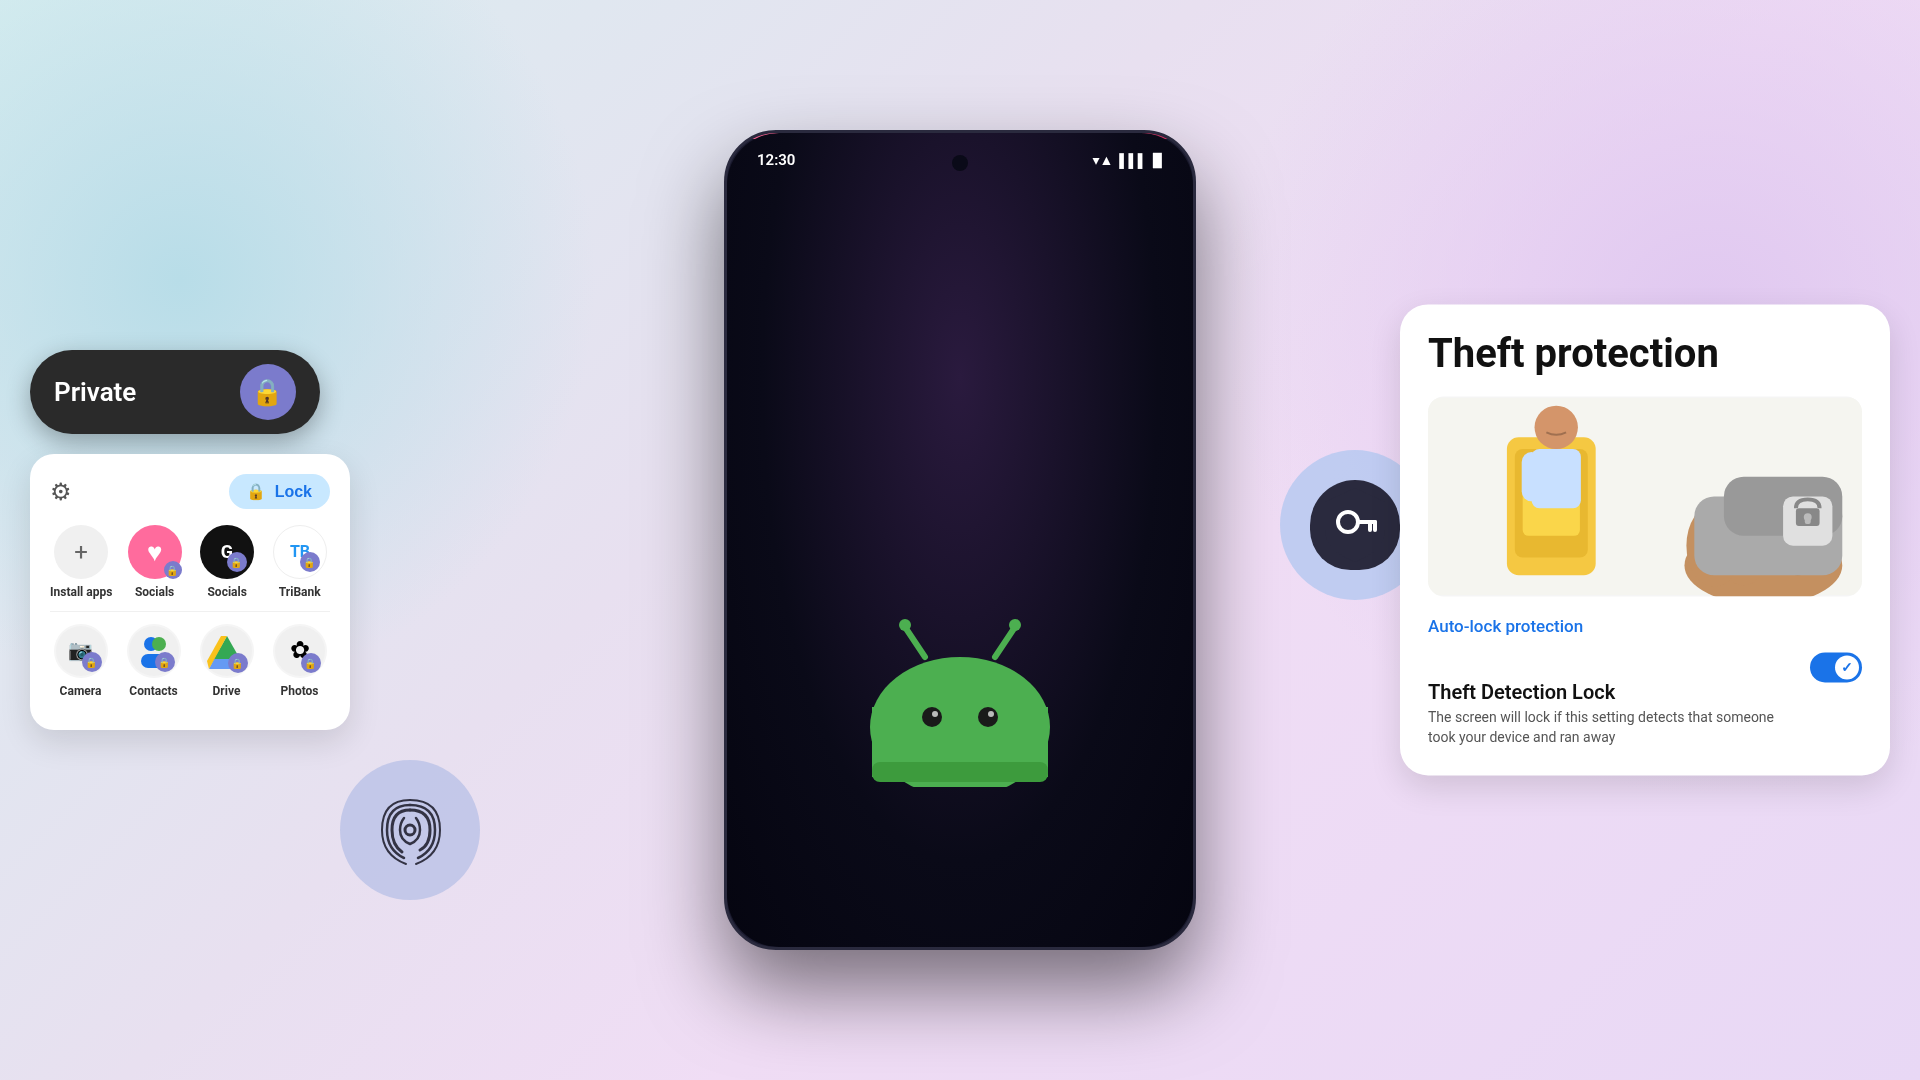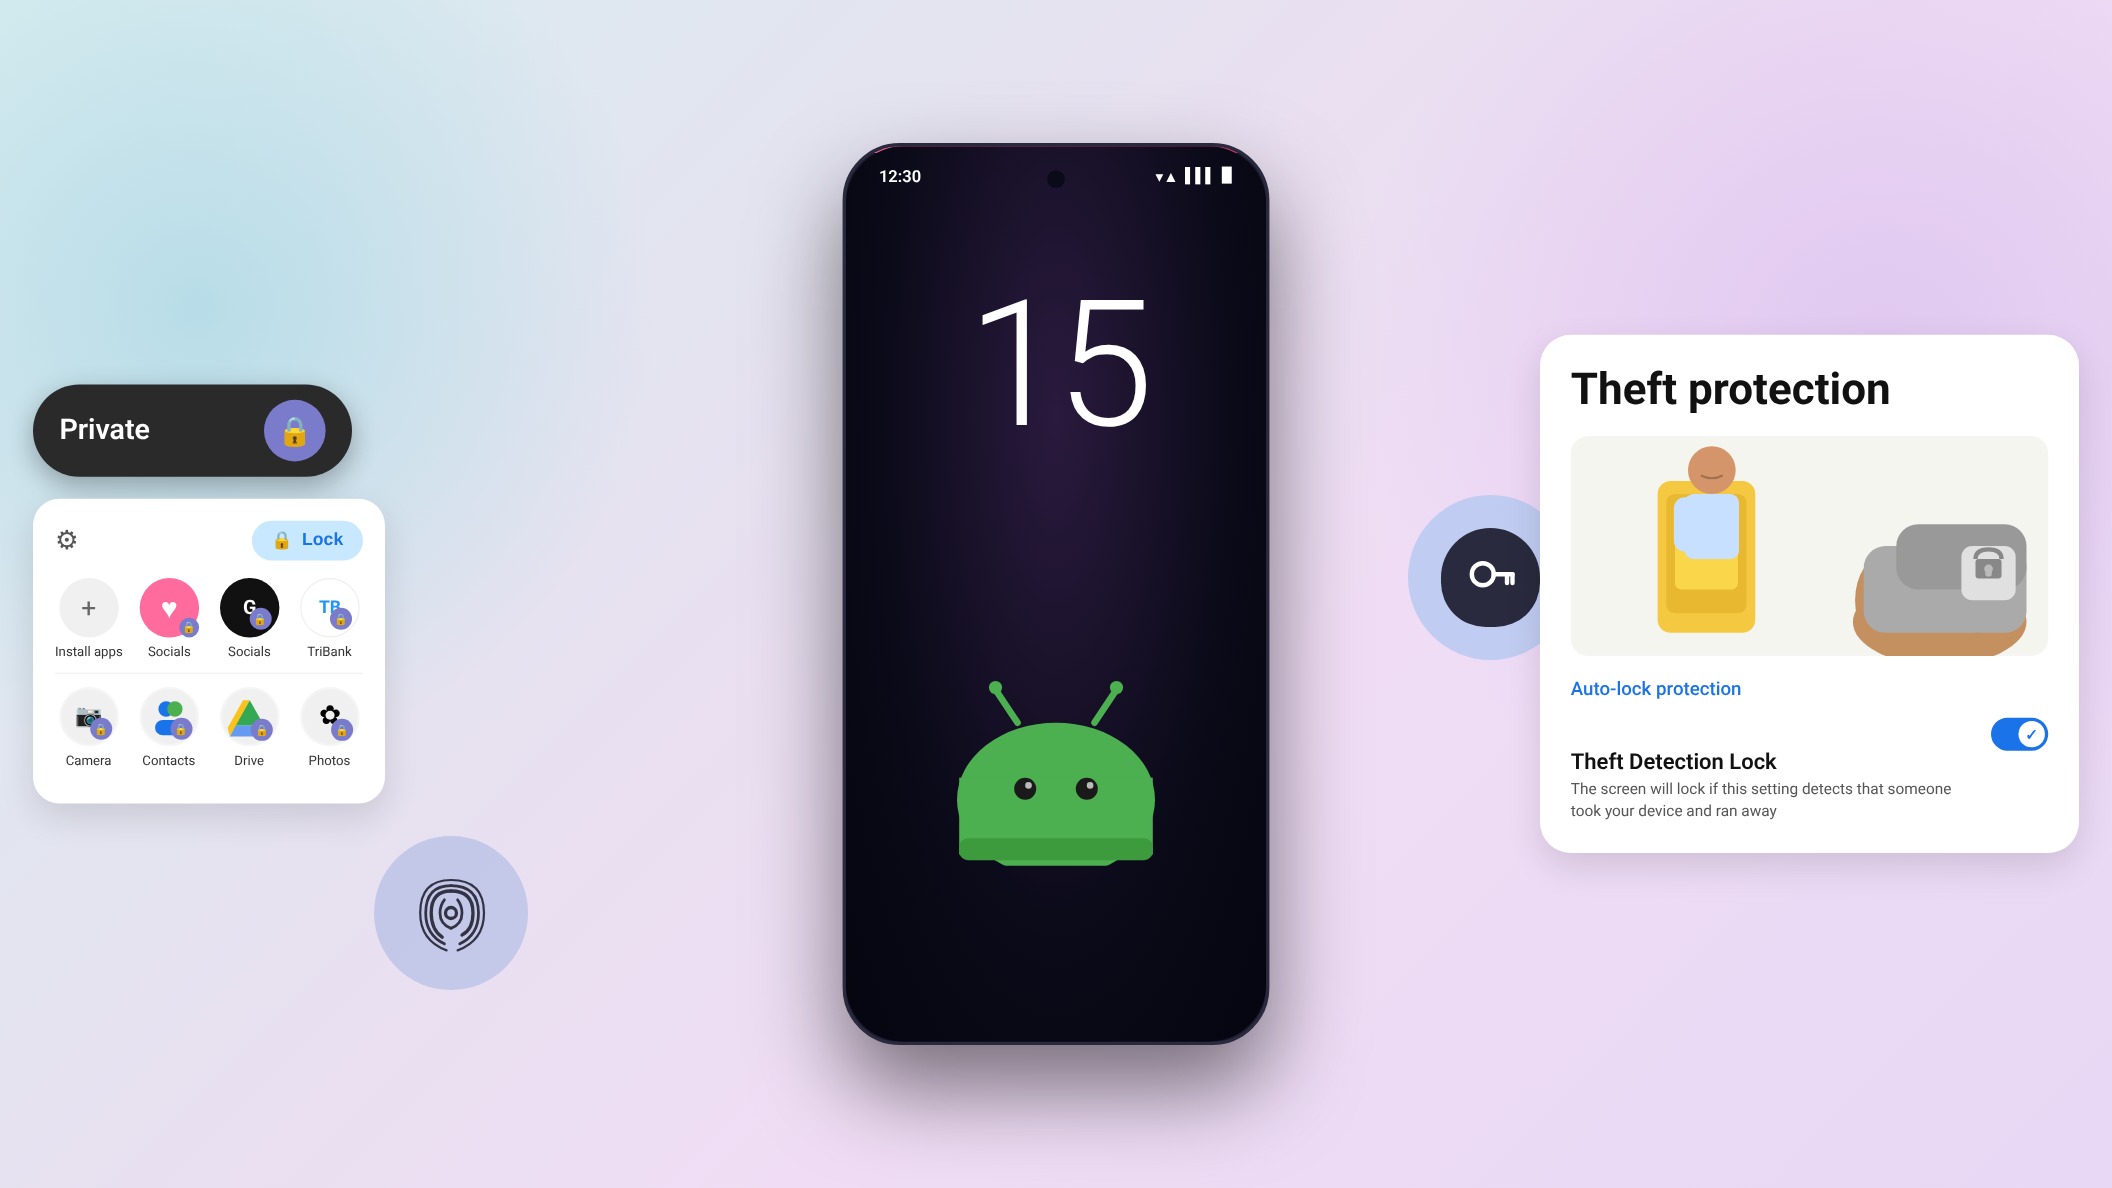--- a/index.html
+++ b/index.html
@@ -27,21 +27,21 @@
       background: radial-gradient(ellipse at 70% 40%, #e0c8f0 0%, transparent 70%);
       pointer-events: none;
     }
 
     
     .phone-container {
       position: absolute;
       left: 50%;
       top: 50%;
       transform: translate(-50%, -50%);
-      width: 388px;
+      width: 472px;
       height: 820px;
       text-decoration: underline;
     }
     .phone-body {
       width: 100%;
       height: 100%;
       border-radius: 52px;
       background: #1a1a2e;
       border: 3px solid #2a2a3e;
       position: relative;
@@ -226,20 +226,21 @@
       align-items: center;
       justify-content: center;
       font-size: 10px;
       color: white;
     }
     .app-label {
       font-size: 12px;
       color: #333;
       text-align: center;
       white-space: nowrap;
+      font-weight: bold;
     }
 
     
     .fingerprint-bubble {
       position: absolute;
       left: 340px;
       bottom: 180px;
       width: 140px;
       height: 140px;
       background: rgba(180, 190, 230, 0.7);
@@ -374,21 +375,20 @@
         <span class="status-time">12:30</span>
         <div class="status-icons">
           <span style="font-size:14px;">▾▲</span>
           <span style="font-size:13px;">▌▌▌</span>
           <span style="font-size:13px;">▉</span>
         </div>
       </div>
 
       <div class="phone-notch"></div>
 
-      <div class="phone-clock">15</div>
 
       <div class="android-mascot">
         <svg viewBox="0 0 220 180" class="android-svg">
 
           <line x1="75" y1="50" x2="55" y2="20" stroke="#4CAF50" stroke-width="6" stroke-linecap="round"></line>
           <circle cx="55" cy="18" r="6" fill="#4CAF50"></circle>
           <line x1="145" y1="50" x2="165" y2="20" stroke="#4CAF50" stroke-width="6" stroke-linecap="round"></line>
           <circle cx="165" cy="18" r="6" fill="#4CAF50"></circle>
 
           <ellipse cx="110" cy="120" rx="90" ry="70" fill="#4CAF50"></ellipse>

